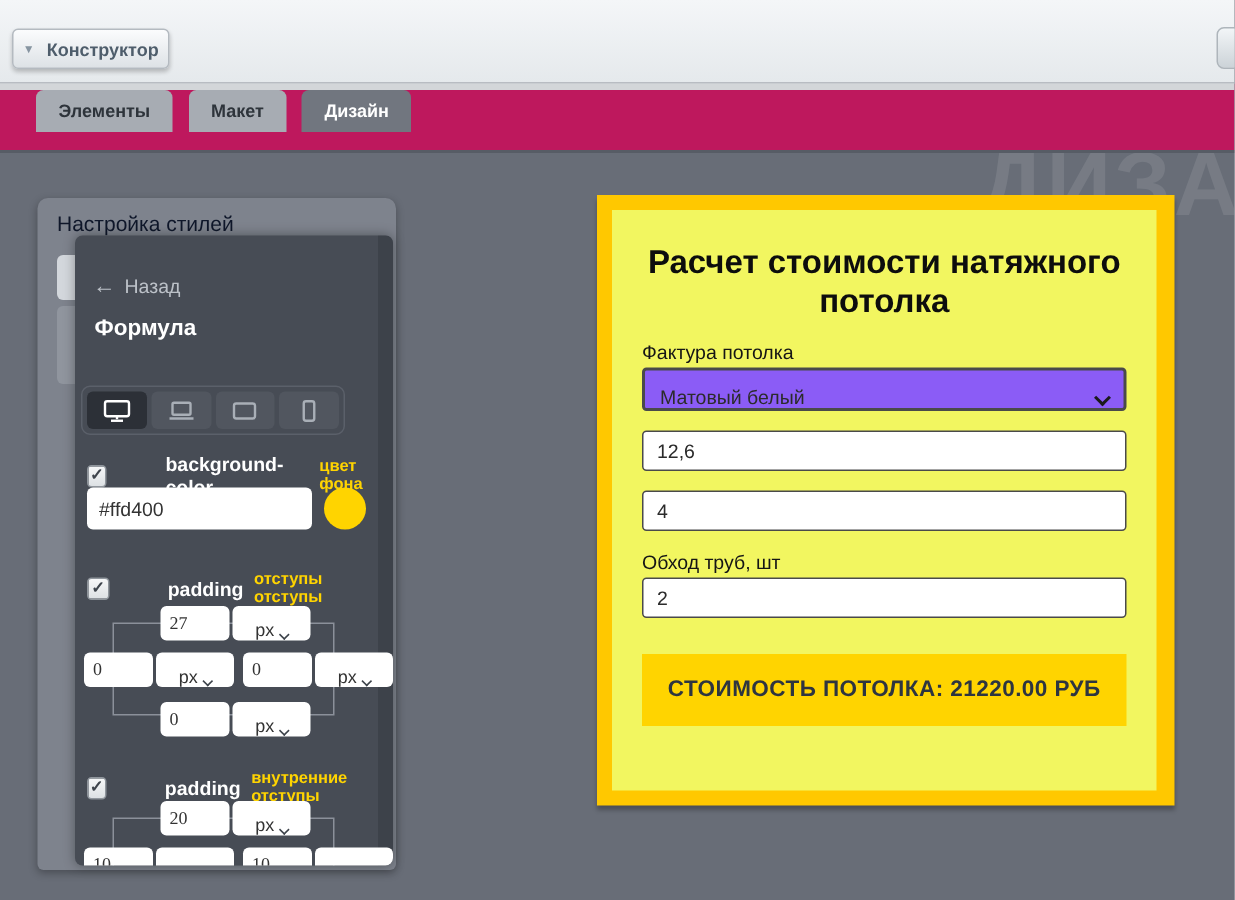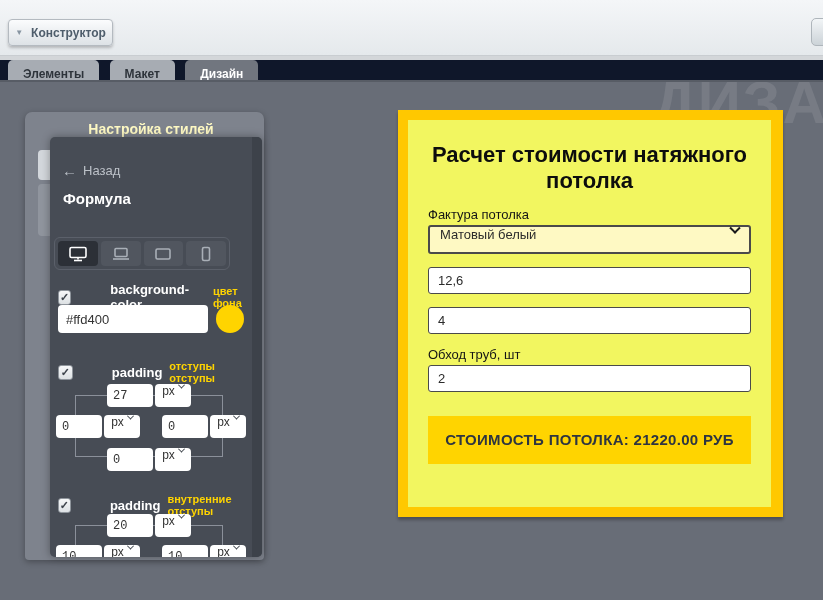--- a/index.html
+++ b/index.html
@@ -10,35 +10,35 @@
   .topbar { position:relative; height:56px; background:linear-gradient(#f4f6f8,#e5e9ec); border-bottom:1px solid #c9cdd1; }
   .ctor-btn { position:absolute; left:8px; top:19px; width:105px; height:27px;
     background:linear-gradient(#fbfcfd,#dde2e6); border:1px solid #b4bac0; border-radius:4px;
     box-shadow:0 2px 3px rgba(0,0,0,.22); color:#4e5d6b; font-weight:bold; font-size:12px;
     display:flex; align-items:center; justify-content:center; gap:8px; cursor:pointer; }
   .ctor-btn .tri { font-size:8px; color:#8795a1; }
   .corner-btn { position:absolute; right:-16px; top:18px; width:28px; height:28px;
     background:linear-gradient(#f2f5f7,#ccd3d8); border:1px solid #aeb5bb; border-radius:5px; }
 
   
-  .tabrow { height:24px; background:#0f172a; border-top:4px solid #d3d6d9; padding-left:8px; }
+  .tabrow { height:44px; background:#be185d; border-top:4px solid #d3d6d9; padding-left:24px; }
   .tab { display:inline-block; height:28px; line-height:28px; padding:0 15px; margin-right:6px;
     background:#a7acb3; color:#2e343b; font-size:12px; font-weight:bold;
     border-radius:5px 5px 0 0; cursor:pointer; }
   .tab.active { background:#71767f; color:#ffffff; }
 
   
   .workspace { position:relative; height:512px; background:#686d77; overflow:hidden; border-top:2px solid #575c65; }
   .watermark { position:absolute; left:653px; top:-14px; font-size:60px; font-weight:bold;
     letter-spacing:2px; color:rgba(255,255,255,.10); white-space:nowrap; }
 
   
   .style-panel { position:absolute; left:25px; top:30px; width:239px; height:448px;
     background:#7e838d; border-radius:7px 7px 4px 4px; box-shadow:0 2px 6px rgba(0,0,0,.3); }
-  .sp-title { color:#fef9c3; font-size:14px; font-weight:bold; padding:9px 0 0 13px;text-align:center; }
+  .sp-title { color:#0f172a; font-size:14px; font-weight:normal; padding:9px 0 0 13px; }
   .behind-a { position:absolute; left:13px; top:38px; width:22px; height:30px; background:#dde0e4; border-radius:4px; opacity:.9; }
   .behind-b { position:absolute; left:13px; top:72px; width:22px; height:52px; background:#b3b8bf; border-radius:4px; opacity:.35; }
 
   .dark-panel { position:absolute; left:25px; top:25px; width:212px; height:420px;
     background:#474c55; border-radius:5px; overflow:hidden; box-shadow:0 0 8px rgba(0,0,0,.35); }
   .scrollstrip { position:absolute; right:0; top:0; width:10px; height:420px; background:#3d424a; }
 
   .back { position:absolute; left:12px; top:25px; color:#bcc1c8; font-size:13px; cursor:pointer;
     display:flex; align-items:center; gap:6px; text-decoration:none; }
   .back .arr { font-size:15px; }
@@ -61,36 +61,36 @@
   .prop-hint { color:#ffd400; font-size:11px; font-weight:bold; }
 
   .hex-input { position:absolute; left:8px; top:168px; width:150px; height:28px; border:none;
     border-radius:4px; padding:0 8px; font-size:13px; color:#333333; font-family:"Liberation Sans", sans-serif; }
   .swatch { position:absolute; left:166px; top:168px; width:28px; height:28px; border-radius:50%;
     background:#ffd400; cursor:pointer; }
 
   .connector { position:absolute; border:1px solid #8b909a; }
   .pair { position:absolute; display:flex; gap:2px; }
   .pair .num { width:46px; height:23px; border:none; border-radius:4px; padding:0 6px;
-    font-size:12px; color:#333333; font-family:Liberation Mono, monospace; }
-  .unit { width:36px; height:23px; background:#ffffff; border-radius:4px; display:flex;
-    align-items:flex-start; justify-content:center; gap:4px; font-size:12px; color:#333333; cursor:pointer; }
+    font-size:12px; color:#333333; font-family:Liberation Serif, serif; }
+  .unit { width:52px; height:23px; background:#ffffff; border-radius:4px; display:flex;
+    align-items:flex-end; justify-content:center; gap:4px; font-size:12px; color:#333333; cursor:pointer; }
   .chev-s { display:inline-block; width:5px; height:5px; border-right:1.5px solid #3c424a;
     border-bottom:1.5px solid #3c424a; transform:rotate(45deg) translate(-1px,-1px); }
 
   
   .calc-form { position:absolute; left:398px; top:28px; width:385px; height:407px;
     background:#ffc800; padding:10px 12px 10px 10px; box-shadow:0 3px 3px rgba(0,0,0,.28); }
   .form-inner { width:100%; height:100%; background:#f2f660; padding:14px 20px; }
   .form-title { margin-top:8px; text-align:center; font-size:22px; font-weight:bold; color:#0d0d0d; line-height:1.18; }
   .field { margin-top:13px; }
   .field:first-of-type { margin-top:29px; }
   .f-label { font-size:13px; color:#151515; margin-bottom:3px; }
-  .f-select { height:29px; background:#fef9c3; border:2px solid #4a4a4a; border-radius:3px;
-    display:flex; align-items:flex-start; padding:0 10px; font-size:13px; color:#2b2b2b; cursor:pointer; }
+  .f-select { height:29px; background:#8b5cf6; border:2px solid #4a4a4a; border-radius:3px;
+    display:flex; align-items:flex-end; padding:0 10px; font-size:13px; color:#2b2b2b; cursor:pointer; }
   .f-select .grow { flex:1; }
   .chev-b { width:8px; height:8px; border-right:2px solid #1a1a1a; border-bottom:2px solid #1a1a1a;
     transform:rotate(45deg) translate(-2px,-2px); }
   .f-input { width:100%; height:27px; background:#ffffff; border:1px solid #4a4a4a; border-radius:3px;
     padding:0 9px; font-size:13px; color:#2b2b2b; font-family:"Liberation Sans", sans-serif; }
   .result { margin-top:24px; height:48px; background:#ffd400; display:flex; align-items:center;
     justify-content:center; font-size:15px; font-weight:bold; color:#2e3540; letter-spacing:.3px; }
 </style>
 </head>
 <body>

